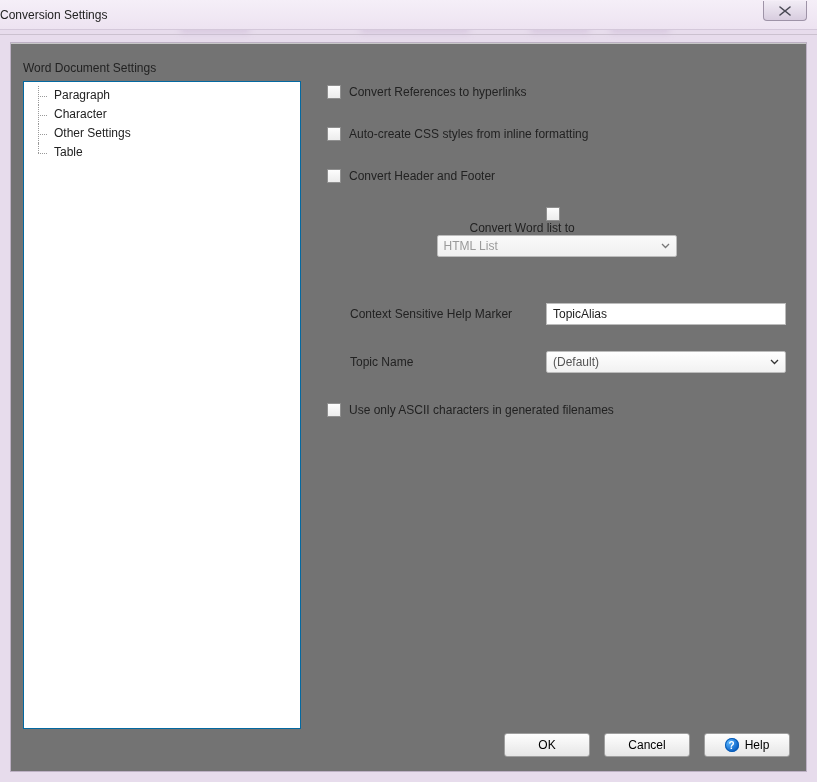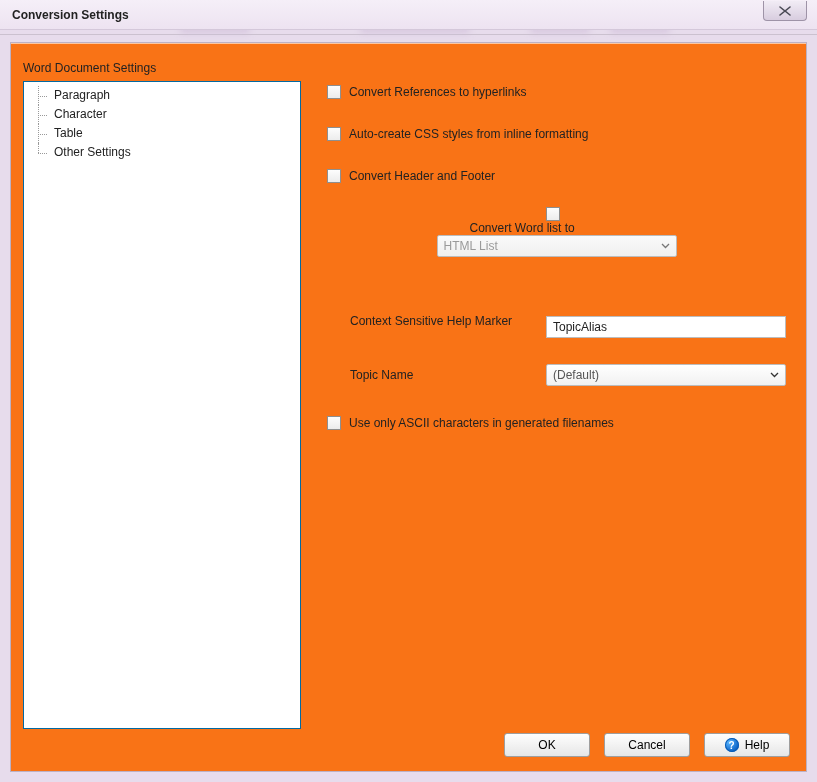--- a/index.html
+++ b/index.html
@@ -32,40 +32,39 @@
   }
   .titlebar {
     position: absolute;
     left: 0; right: 0; top: 0; height: 30px;
     background: linear-gradient(#f5eff8, #ede3f1);
     border-bottom: 1px solid #d4c8da;
     display: flex;
     align-items: center;
   }
   .title-text {
-    padding-left: 12px;
-    font-size: 12px;
-    font-weight: bold;
+    padding-left: 0;
+    font-size: 12px;
   }
   .win-close {
     position: absolute;
     right: 10px; top: 1px;
     width: 44px; height: 20px;
     border: 1px solid #9e93a7;
     border-top: none;
     border-radius: 0 0 4px 4px;
     background: linear-gradient(#f1ecf5, #d8cddf);
     display: flex; align-items: center; justify-content: center;
     cursor: default;
   }
   .win-close svg { display: block; }
   .dialog-panel {
     position: absolute;
     left: 10px; right: 10px; top: 42px; bottom: 10px;
-    background: #f97316;
+    background: #737373;
     border: 1px solid #bdb1c4;
     box-shadow: 0 1px 0 rgba(255,255,255,.6) inset;
   }
   .section-label {
     position: absolute;
     left: 12px; top: 18px;
   }
   .sidebar {
     position: absolute;
     left: 12px; top: 38px;
@@ -129,21 +128,20 @@
   }
   .caret svg { display:block; }
   .text-input {
     width: 240px; height: 22px;
     border: 1px solid #bcbcbc;
     background: #fff;
     padding: 2px 6px;
     font-family: inherit;
     font-size: 12px;
     color: #222;
-    margin-top: 13px;
   }
 
   .button-bar {
     position: absolute;
     right: 16px; bottom: 14px;
     display: flex;
     gap: 14px;
   }
   .btn {
     height: 24px;
@@ -197,24 +195,24 @@
     <div class="section-label">Word Document Settings</div>
 
     <div class="sidebar">
       <div class="tree-item">
         <span>Paragraph</span>
       </div>
       <div class="tree-item">
         <span>Character</span>
       </div>
       <div class="tree-item">
+        <span>Other Settings</span>
+      </div>
+      <div class="tree-item">
         <span>Table</span>
-      </div>
-      <div class="tree-item">
-        <span>Other Settings</span>
       </div>
     </div>
 
     <div class="form-area">
 
       <div class="row">
         <span class="chk"></span>
         <span class="chk-label">Convert References to hyperlinks</span>
       </div>
 

